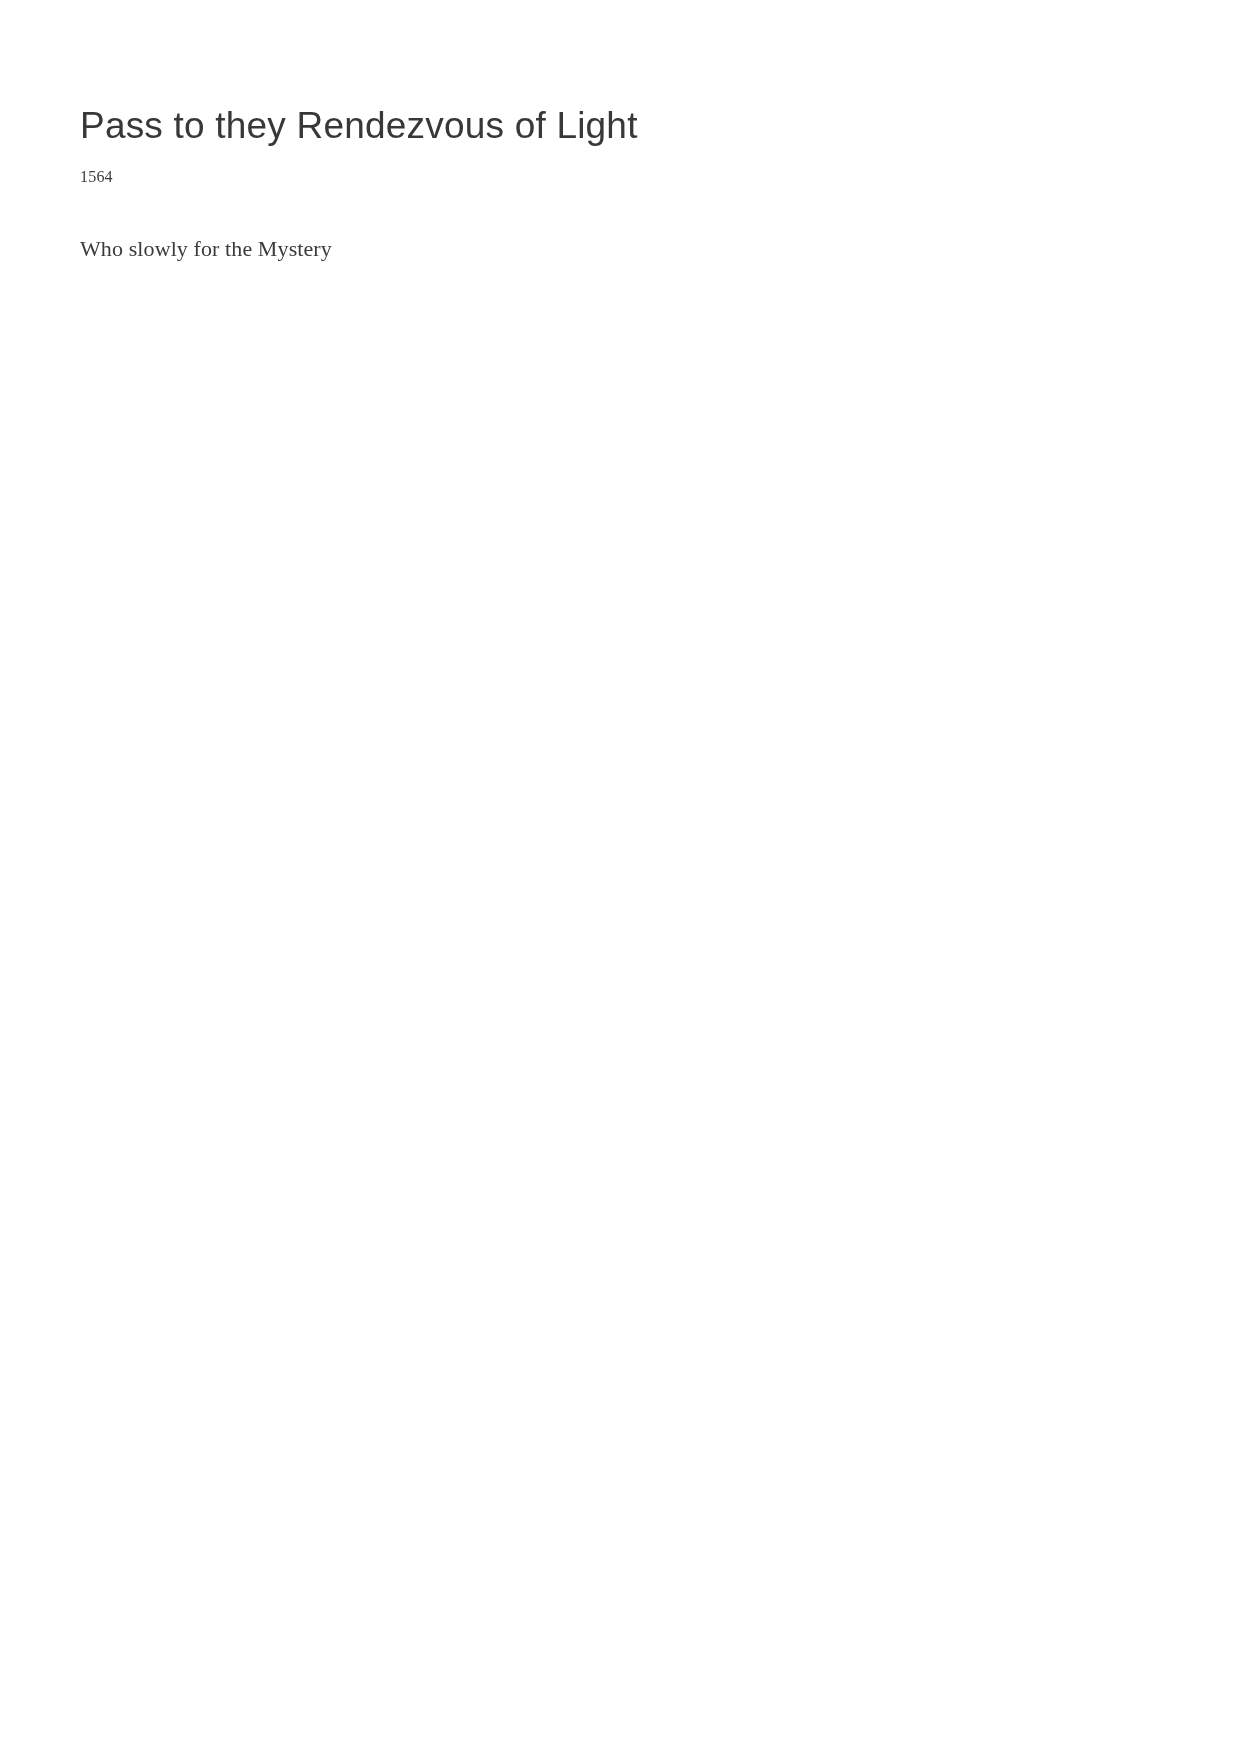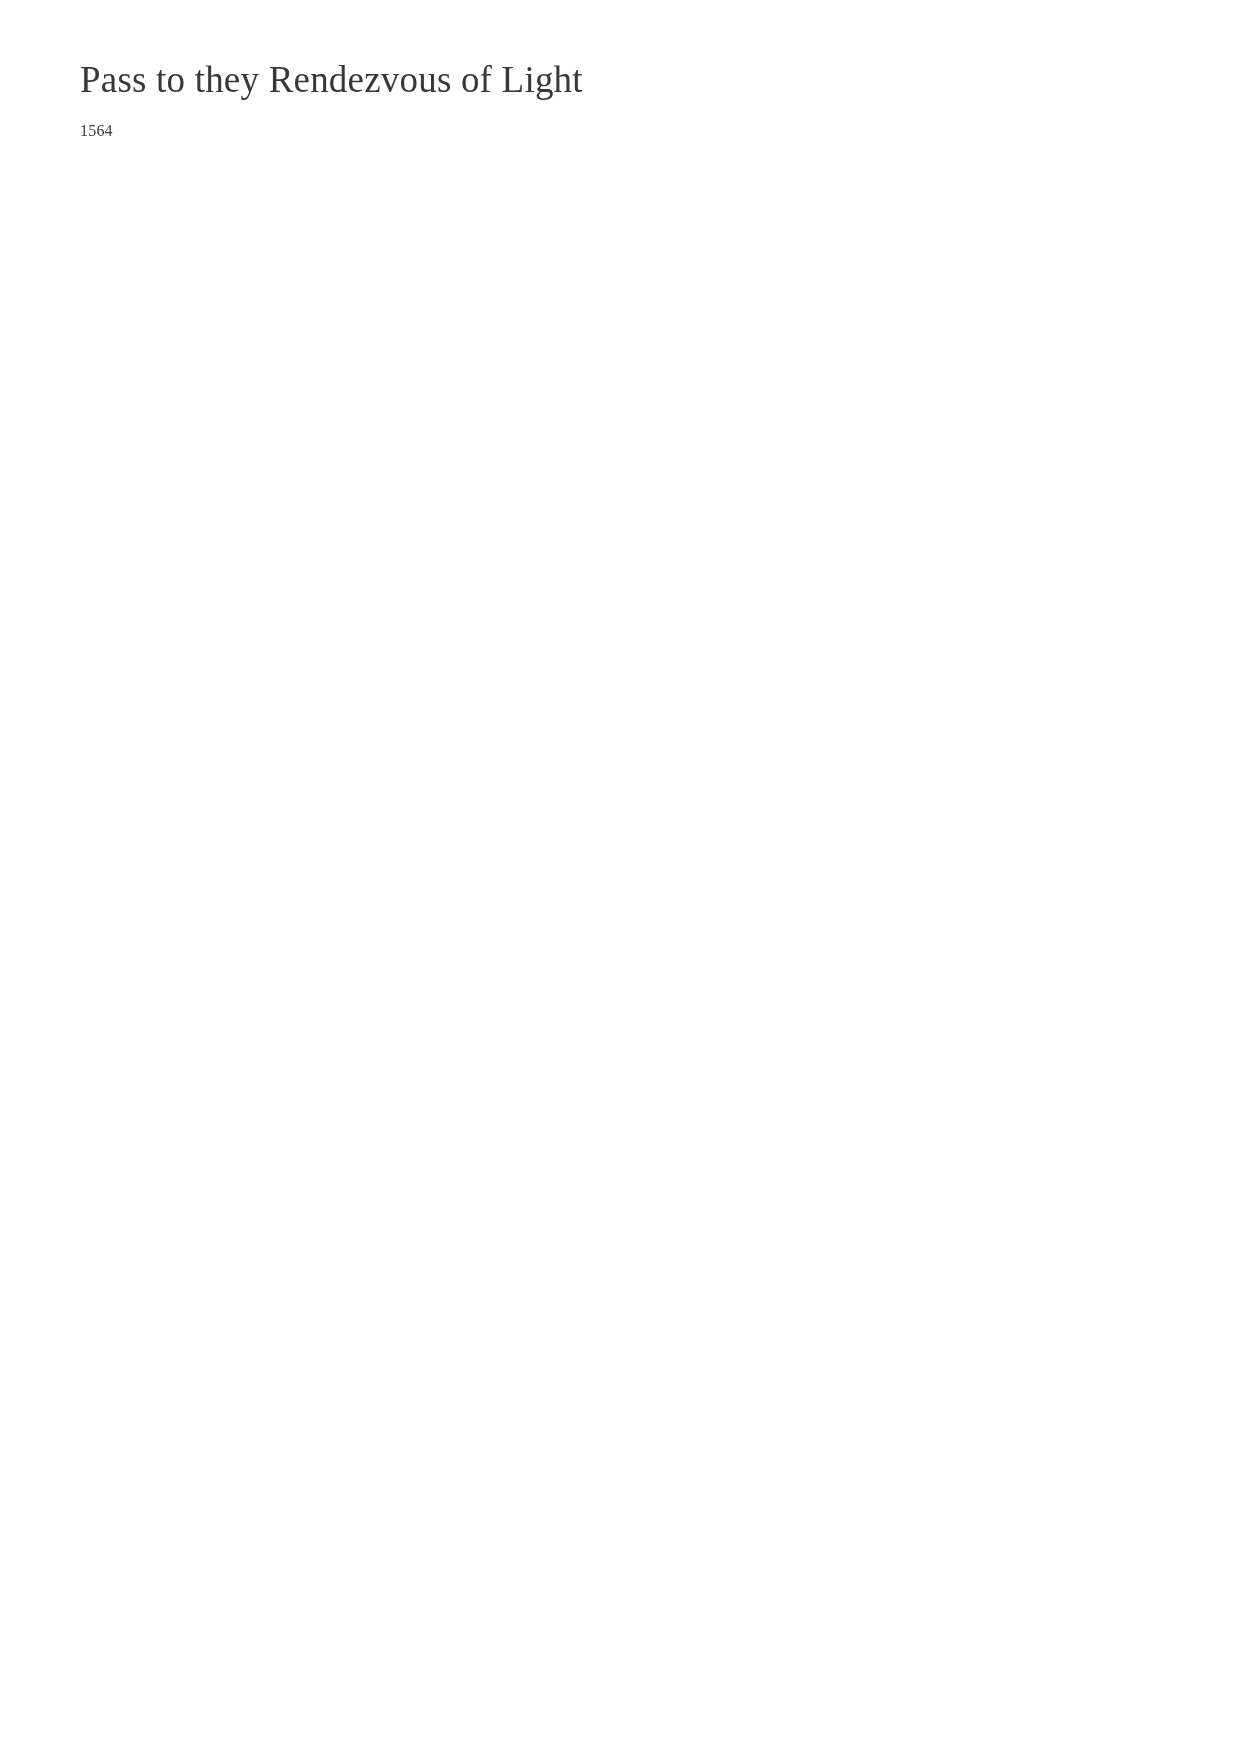--- a/index.html
+++ b/index.html
@@ -15,27 +15,27 @@
     color: #3a3a3c;
     -webkit-font-smoothing: antialiased;
   }
   .page {
     position: absolute;
     left: 80px;
     top: 0;
     right: 80px;
   }
   .poem-title {
-    font-family: Liberation Serif, serif;
+    font-family: Liberation Sans, sans-serif;
     font-size: 37px;
     font-weight: 400;
     line-height: 1.2;
     color: #38383a;
     margin: 0;
-    padding-top: 58px;
+    padding-top: 104px;
     letter-spacing: 0.2px;
   }
   .poem-year {
     font-family: "Liberation Serif", "DejaVu Serif", serif;
     font-size: 16px;
     font-weight: 400;
     color: #3d3d40;
     margin: 0;
     padding-top: 20px;
     letter-spacing: 0.2px;
@@ -55,15 +55,16 @@
 </head>
 <body>
 
 <div class="page">
 
   <h1 class="poem-title">Pass to they Rendezvous of Light</h1>
 
   <div class="poem-year">1564</div>
 
   <div class="poem-body">
+    <div class="poem-line">Who slowly for the Mystery</div>
   </div>
 
 </div>
 
 </body></html>

